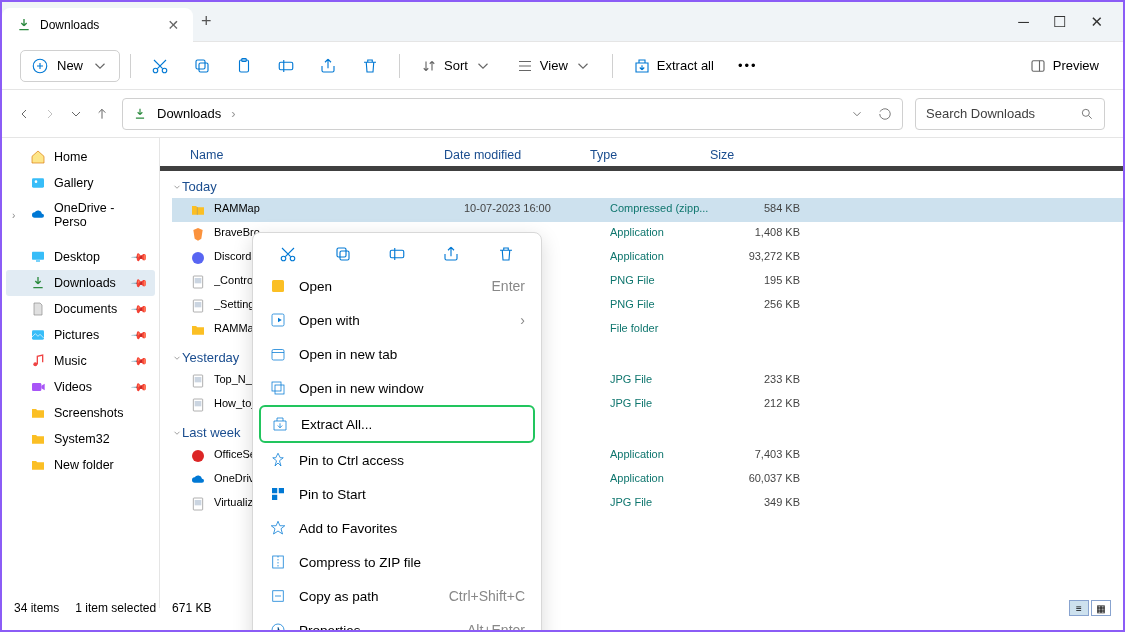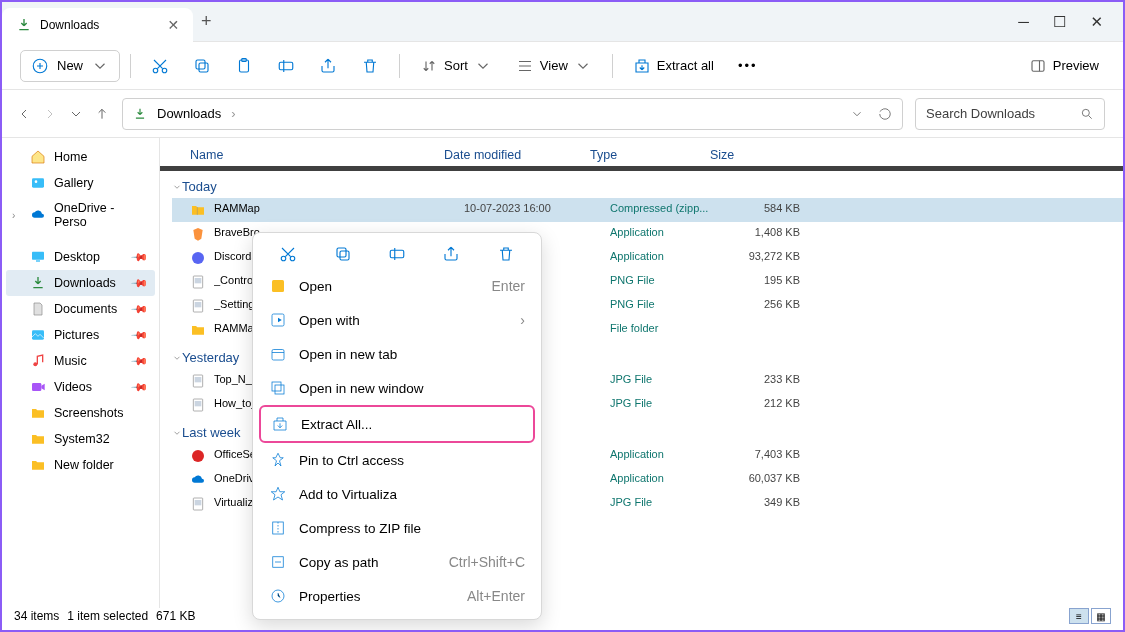--- a/index.html
+++ b/index.html
@@ -45,22 +45,22 @@
 .r-name { width: 250px; white-space: nowrap; overflow: hidden; }
 .r-date { width: 146px; color: #444; }
 .r-type { width: 120px; color: #0f766e; overflow: hidden; white-space: nowrap; text-overflow: ellipsis; }
 .r-size { width: 70px; color: #444; text-align: right; }
 .ctx { position: absolute; left: 250px; top: 230px; width: 290px; background: #fff; border: 1px solid #d8d8d8; border-radius: 8px; box-shadow: 0 6px 20px rgba(0,0,0,0.15); padding: 6px; font-size: 13.5px; z-index: 100; }
 .ctx-icons { display: flex; justify-content: space-around; padding: 6px 2px; }
 .ctx-icons svg { width: 18px; height: 18px; cursor: pointer; }
 .ctx-item { display: flex; align-items: center; gap: 12px; padding: 8px 10px; border-radius: 4px; cursor: pointer; }
 .ctx-item svg { width: 18px; height: 18px; }
 .ctx-item .hint { margin-left: auto; font-size: 14px; color: #888; }
-.ctx-item.hl { border: 2px solid #ec4899; border-radius: 6px; }
-.status { position: absolute; bottom: 6px; left: 12px; right: 12px; display: flex; align-items: center; font-size: 12px; gap: 8px; margin-top: 6px; }
+.ctx-item.hl { border: 2px solid #22c55e; border-radius: 6px; }
+.status { position: absolute; bottom: 14px; left: 12px; right: 12px; display: flex; align-items: center; font-size: 12px; gap: 16px; margin-top: 6px; }
 .status .view-sw { margin-left: auto; display: flex; gap: 2px; }
 .status .view-sw span { width: 20px; height: 16px; border: 1px solid #88a3cf; display: flex; align-items: center; justify-content: center; font-size: 10px; }
 .preview-btn { margin-left: auto; display: flex; align-items: center; gap: 6px; padding-right: 6px; }
 .ico-blue { stroke: #0078d4; fill: none; stroke-width: 1.5; }
 .chev { stroke: #666; fill: none; stroke-width: 1.5; }
 </style>
 </head>
 <body>
 
 <div class="titlebar">
@@ -493,23 +493,31 @@
         <span>Extract All...</span>
       </div>
       <div class="ctx-item">
         <svg viewBox="0 0 24 24">
           <path d="M12 3l3 6h4l-5 4 2 7-4-4-4 4 2-7-5-4h4z" stroke="#0078d4" fill="none"></path>
         </svg>
         <span>Pin to Ctrl access</span>
       </div>
       <div class="ctx-item">
         <svg viewBox="0 0 24 24">
+          <rect x="4" y="4" width="7" height="7" fill="#0078d4"></rect>
+          <rect x="13" y="4" width="7" height="7" fill="#0078d4"></rect>
+          <rect x="4" y="13" width="7" height="7" fill="#0078d4"></rect>
+        </svg>
+        <span>Pin to Start</span>
+      </div>
+      <div class="ctx-item">
+        <svg viewBox="0 0 24 24">
           <path d="M12 3l2.5 6H21l-5 4 2 7-6-4-6 4 2-7-5-4h6.5z" stroke="#0078d4" fill="none"></path>
         </svg>
-        <span>Add to Virtualiza</span>
+        <span>Add to Favorites</span>
       </div>
       <div class="ctx-item">
         <svg viewBox="0 0 24 24">
           <rect x="5" y="4" width="14" height="16" stroke="#0078d4" fill="none"></rect>
           <path d="M12 4v16" stroke="#0078d4" stroke-dasharray="2 2"></path>
         </svg>
         <span>Compress to ZIP file</span>
       </div>
       <div class="ctx-item">
         <svg viewBox="0 0 24 24">

